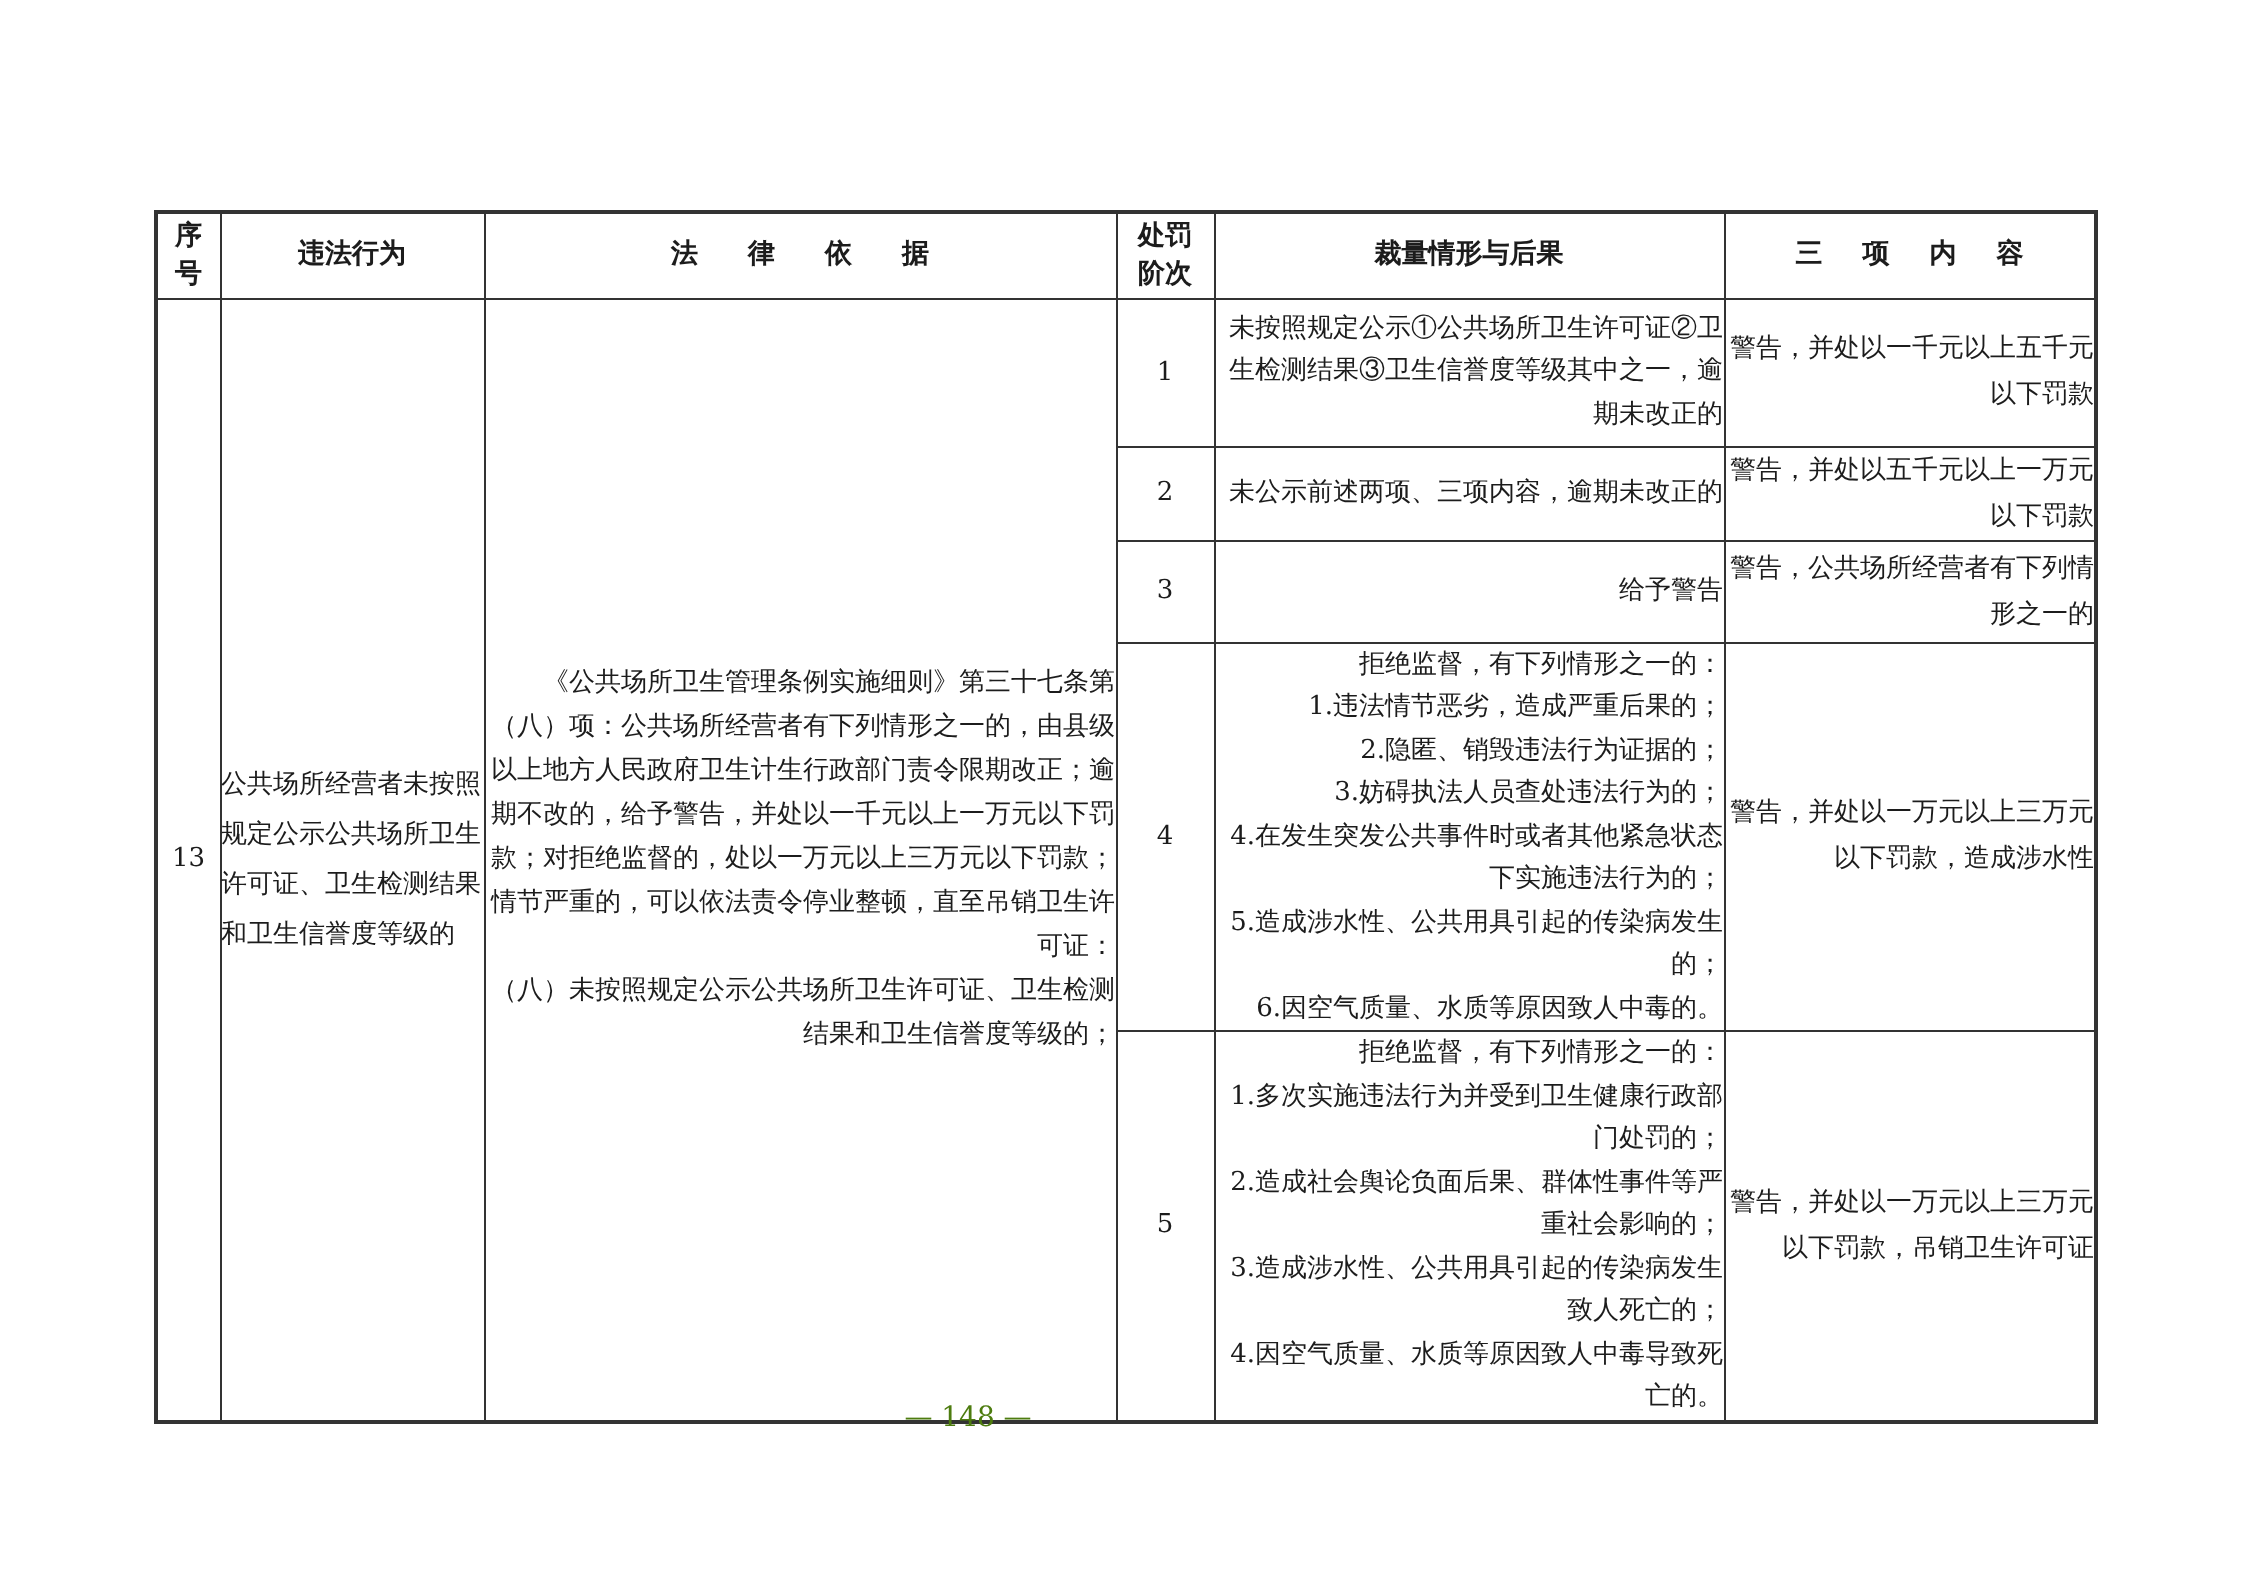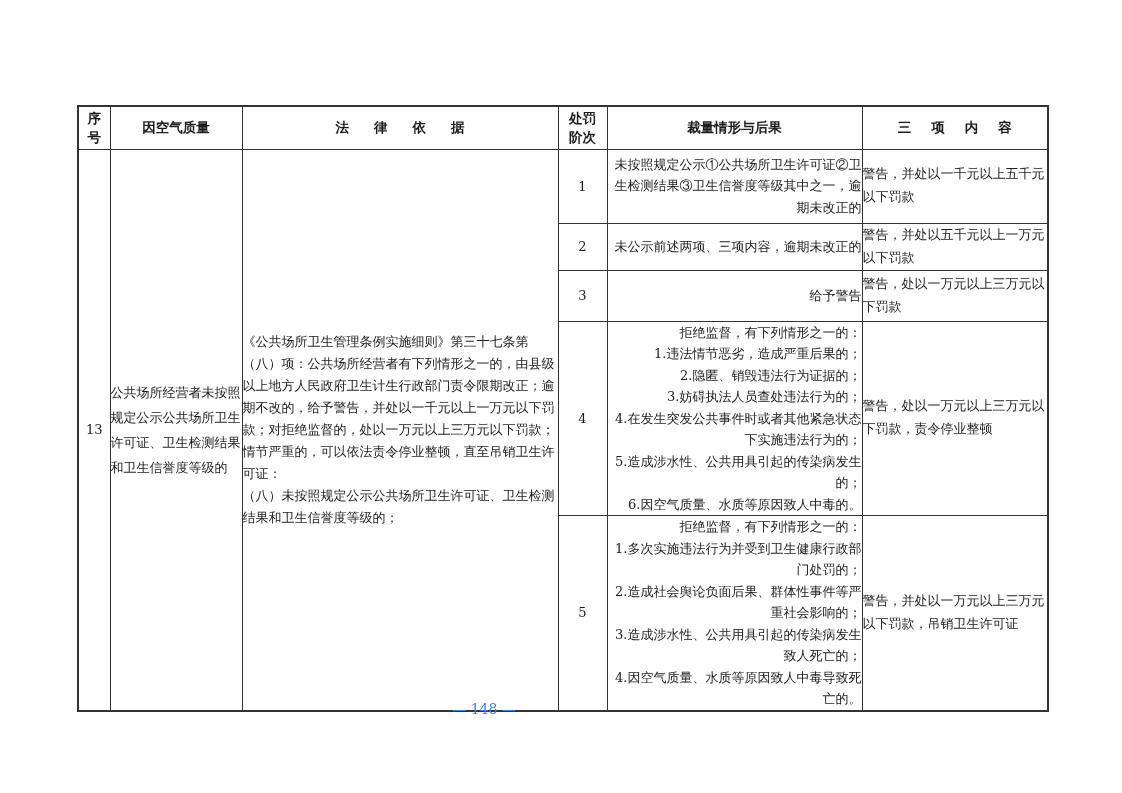--- a/index.html
+++ b/index.html
@@ -47,70 +47,69 @@
   }
   td.cell-violation {
     padding: 4px 7px;
     line-height: 25px;
     text-align: left;
     margin-top: 10px;
   }
   td.cell-legal {
     padding: 4px 8px;
     line-height: 22px;
-    text-align: left;
+    text-align: right;
     white-space: pre-line;
   }
   td.cell-circ {
     padding: 3px 9px;
     line-height: 21.5px;
     text-align: right;
     white-space: pre-line;
   }
   td.cell-std {
     padding: 3px 8px;
     line-height: 23px;
-    text-align: left;
-    font-family: Liberation Mono, monospace;
+    text-align: right;
   }
   tr.r-head { height: 43px; }
   tr.r1 { height: 74px; }
   tr.r2 { height: 45px; }
   tr.r3 { height: 51px; }
   tr.r4 { height: 182px; }
   tr.r5 { height: 193px; }
   .footer {
     position: absolute;
     left: 0;
     top: 701px;
     width: 968px;
     text-align: center;
     font-size: 14px;
-    color: #3b82f6;
+    color: #4d7c0f;
   }
 </style>
 </head>
 <body>
 
 <div class="page">
 
   <table class="penalty">
     <colgroup>
       <col style="width:32px">
       <col style="width:132px">
       <col style="width:316px">
       <col style="width:49px">
       <col style="width:255px">
       <col style="width:186px">
     </colgroup>
     <thead>
       <tr class="r-head">
         <th class="hdr">序
 号</th>
-        <th class="hdr">因空气质量</th>
+        <th class="hdr">违法行为</th>
         <th class="hdr"><span class="ls25">法律依据</span></th>
         <th class="hdr">处罚
 阶次</th>
         <th class="hdr">裁量情形与后果</th>
         <th class="hdr"><span class="ls20">三项内容</span></th>
       </tr>
     </thead>
     <tbody>
       <tr class="r1">
         <td class="center" rowspan="5">13</td>
@@ -122,32 +121,32 @@
         <td class="cell-std">警告，并处以一千元以上五千元以下罚款</td>
       </tr>
       <tr class="r2">
         <td class="center">2</td>
         <td class="cell-circ">未公示前述两项、三项内容，逾期未改正的</td>
         <td class="cell-std">警告，并处以五千元以上一万元以下罚款</td>
       </tr>
       <tr class="r3">
         <td class="center">3</td>
         <td class="cell-circ">给予警告</td>
-        <td class="cell-std">警告，处以一万元以上三万元以下罚款</td>
+        <td class="cell-std">警告，公共场所经营者有下列情形之一的</td>
       </tr>
       <tr class="r4">
         <td class="center">4</td>
         <td class="cell-circ">拒绝监督，有下列情形之一的：
 1.违法情节恶劣，造成严重后果的；
 2.隐匿、销毁违法行为证据的；
 3.妨碍执法人员查处违法行为的；
 4.在发生突发公共事件时或者其他紧急状态下实施违法行为的；
 5.造成涉水性、公共用具引起的传染病发生的；
 6.因空气质量、水质等原因致人中毒的。</td>
-        <td class="cell-std">警告，处以一万元以上三万元以下罚款，责令停业整顿</td>
+        <td class="cell-std">警告，并处以一万元以上三万元以下罚款，造成涉水性</td>
       </tr>
       <tr class="r5">
         <td class="center">5</td>
         <td class="cell-circ">拒绝监督，有下列情形之一的：
 1.多次实施违法行为并受到卫生健康行政部门处罚的；
 2.造成社会舆论负面后果、群体性事件等严重社会影响的；
 3.造成涉水性、公共用具引起的传染病发生致人死亡的；
 4.因空气质量、水质等原因致人中毒导致死亡的。</td>
         <td class="cell-std">警告，并处以一万元以上三万元以下罚款，吊销卫生许可证</td>
       </tr>

